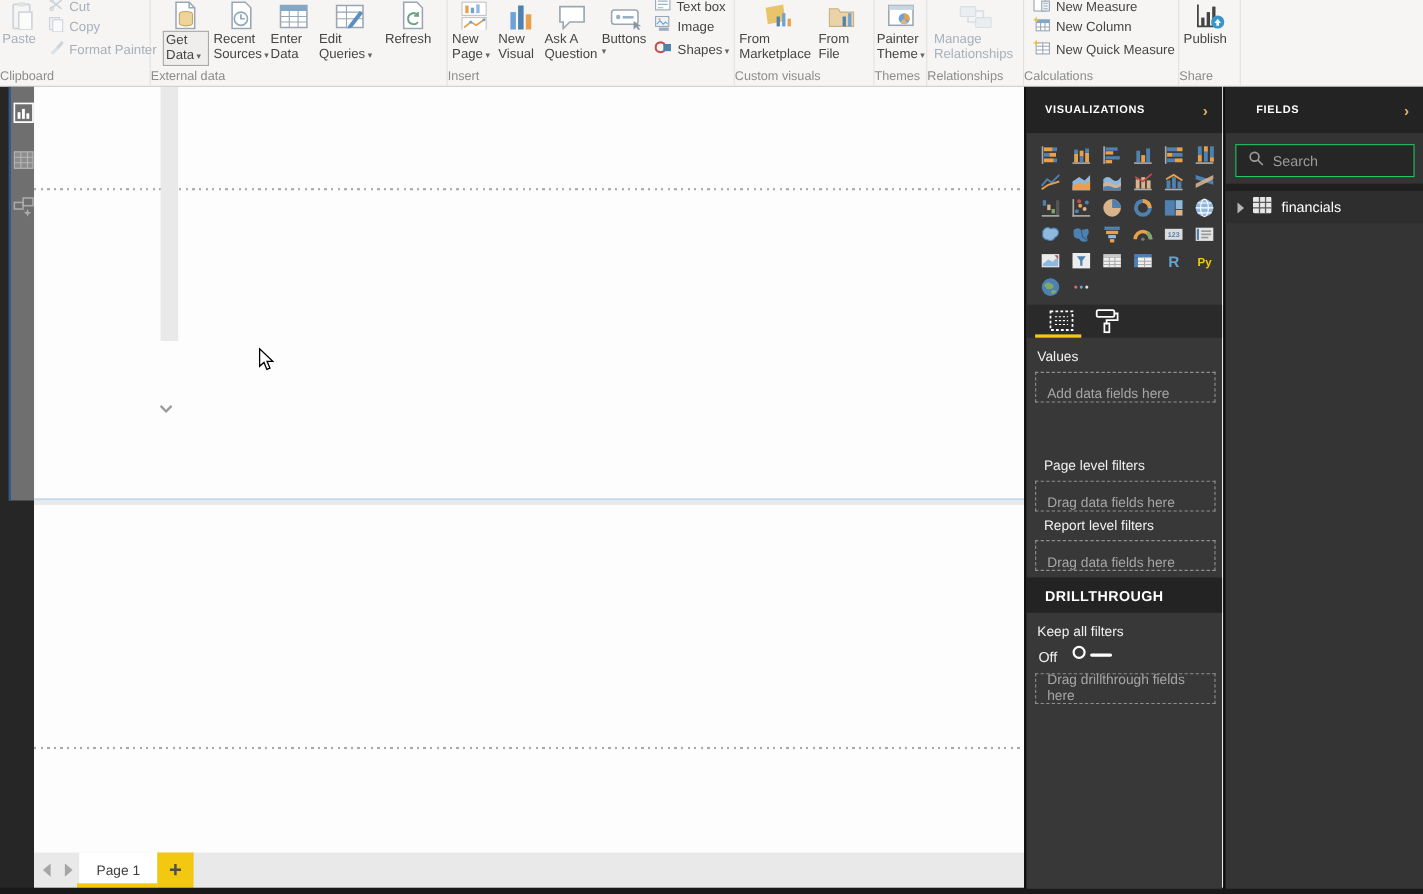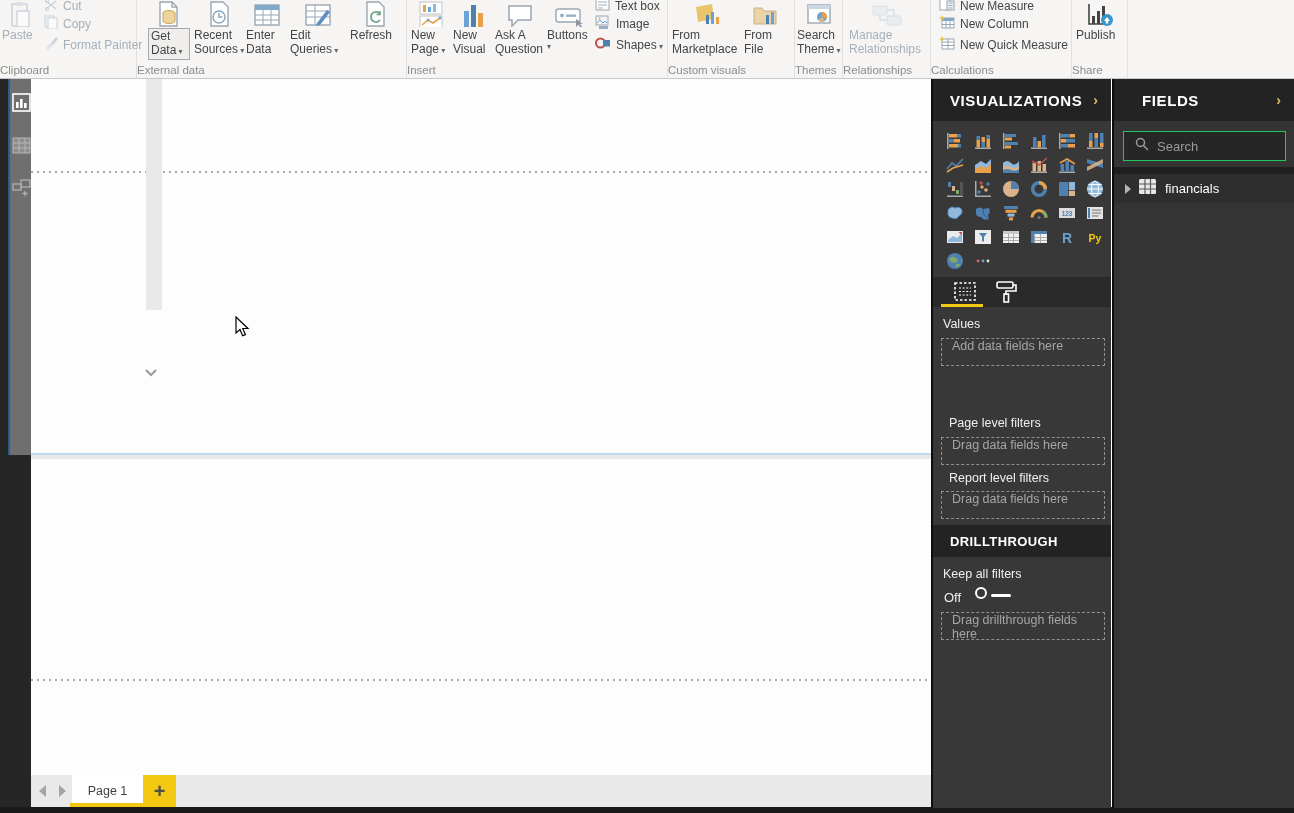--- a/index.html
+++ b/index.html
@@ -45,26 +45,26 @@
     font-size:12.5px;display:flex;align-items:center;justify-content:center}
   #tab-underline{position:absolute;left:39px;top:28px;width:73px;height:4px;background:#f2c811}
   #add-page{position:absolute;left:112px;top:0;width:33px;height:32px;background:#f2c811;display:flex;align-items:center;justify-content:center}
   #add-page::before{content:"+";font-size:20px;font-weight:bold;color:#4d4d4d;line-height:20px}
   #bottom-strip{left:0;top:807px;width:1294px;height:6px;background:#191919}
 
   
   #viz-panel{left:931px;top:79px;width:180px;height:729px;background:#383838;border-left:2px solid #0e0e0e;color:#e8e8e8}
   #fields-panel{left:1112px;top:79px;width:182px;height:729px;background:#343434;border-left:2px solid #0c0c0c;color:#e8e8e8}
   .phead{position:absolute;left:0;right:0;height:42px;background:#232323;display:flex;align-items:center}
-  .ptitle{font-size:15px;font-weight:bold;letter-spacing:.6px;color:#fff}
+  .ptitle{font-size:10px;font-weight:bold;letter-spacing:.6px;color:#fff}
   .chev{position:absolute;right:13px;font-size:14px;color:#dcb75f;font-weight:bold}
   .sechead{position:absolute;left:0;right:0;height:32px;background:#232323;display:flex;align-items:center}
   .sechead span{font-size:13px;font-weight:bold;letter-spacing:.4px;color:#fff;margin-left:17px}
   .dropzone{position:absolute;left:8px;width:164px;height:28px;border:1px dashed #8f8f8f;
-    font-size:12.5px;color:#a6a6a6;display:flex;align-items:flex-start;padding-left:10px}
+    font-size:12.5px;color:#a6a6a6;display:flex;align-items:flex-end;padding-left:10px}
   .plabel{position:absolute;font-size:12.5px;color:#f0f0f0}
   #viz-grid{position:absolute;left:8px;top:50px;width:168px;display:flex;flex-wrap:wrap}
   .vicon{width:28px;height:24px;display:flex;align-items:center;justify-content:center}
   #viz-tabbar{position:absolute;left:0;right:0;top:198px;height:30px;background:#2a2a2a}
   #tab-ul{position:absolute;left:8px;top:225px;width:42px;height:3px;background:#f2c811}
   .toggle-line{position:absolute;width:20px;height:3px;background:#fff;border-radius:2px}
   .toggle-knob{position:absolute;width:12px;height:12px;border:2.5px solid #fff;border-radius:50%;background:#383838}
 
   
   #search-box{position:absolute;left:9px;top:52px;width:163px;height:30px;background:#262626;border:1px solid #22c55e;display:flex;align-items:center}
@@ -271,21 +271,21 @@
     <div class="bigbtn dd" style="left:2px;width:44px">
       <div class="bicon">
         <svg width="26" height="26" viewBox="0 0 26 26" style="margin-bottom:-2px">
             <rect x="2" y="2" width="22" height="18" fill="#fff" stroke="#9aa7b2" stroke-width="1.4"></rect>
             <rect x="2" y="2" width="22" height="4" fill="#c9d6e2"></rect>
             <circle cx="16" cy="14" r="5" fill="#6ba3d6"></circle>
             <path d="M16 14 L16 9 A5 5 0 0 1 20.5 16 Z" fill="#e8a04b"></path>
             <path d="M16 14 L12 17 A5 5 0 0 0 19 18 Z" fill="#d9b38c"></path>
           </svg>
       </div>
-      <div class="blabel">Search Theme</div>
+      <div class="blabel">Painter Theme</div>
     </div>
     <div class="glabel">Themes</div>
   </div>
 
   <div class="rgroup" style="left:843px;width:88px">
     <div class="bigbtn grayed" style="left:6px;width:76px">
       <div class="bicon">
         <svg width="34" height="26" viewBox="0 0 34 26" style="margin-bottom:-2px">
             <rect x="3" y="3" width="14" height="9" rx="1" fill="#dfe7ee" stroke="#bfccd8"></rect>
             <rect x="17" y="13" width="14" height="9" rx="1" fill="#dfe7ee" stroke="#bfccd8"></rect>

